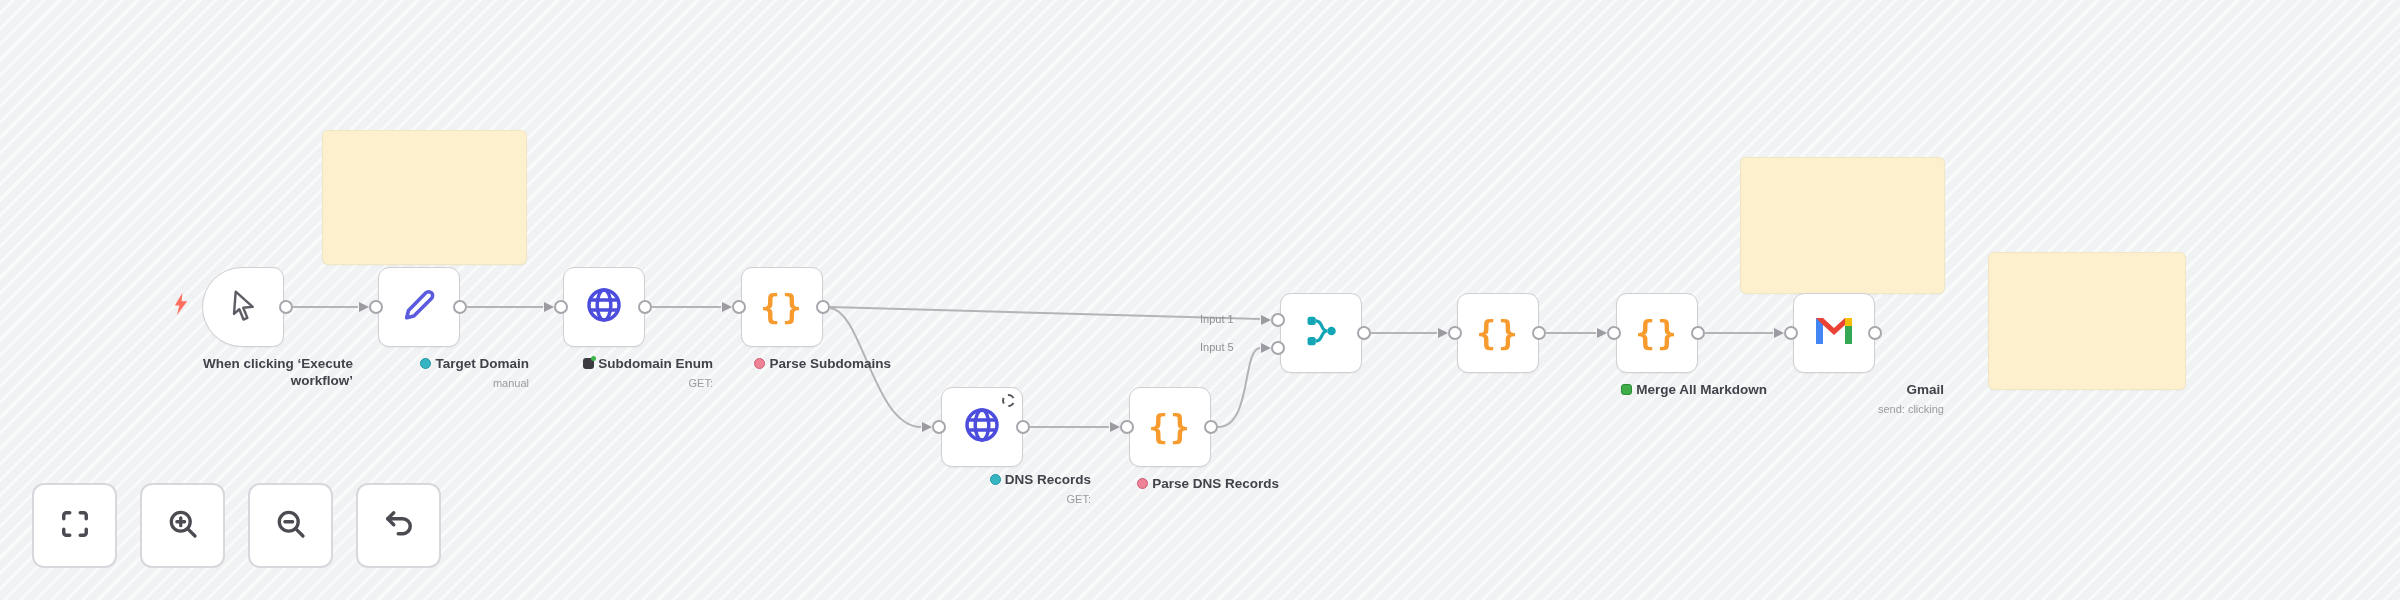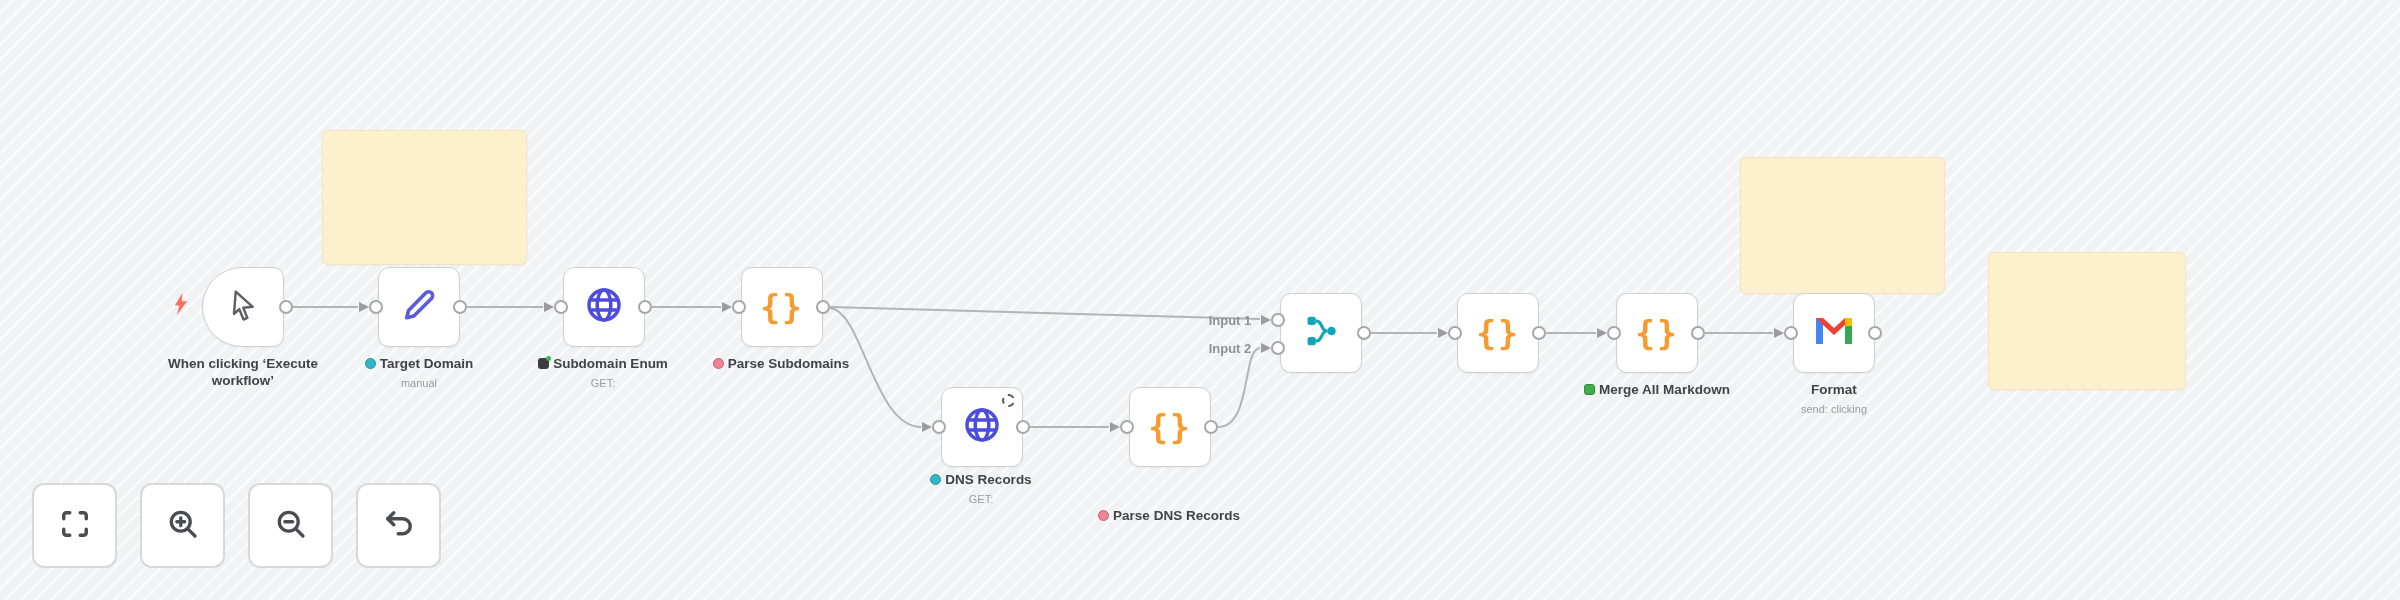--- a/index.html
+++ b/index.html
@@ -35,39 +35,39 @@
     position:absolute;top:6px;right:7px;width:9px;height:9px;
     border:2px dashed #55555c;border-radius:50%;
   }
   
   .port{
     position:absolute;width:14px;height:14px;border-radius:50%;
     background:#ffffff;border:2px solid #a6a6ac;box-sizing:border-box;
   }
   
   .nlabel{
-    position:absolute;width:220px;text-align:center;
+    position:absolute;width:220px;text-align:right;
     font-size:13.5px;font-weight:700;color:#42424a;line-height:1.25;
   }
   .nlabel .sub{
     display:block;font-size:11px;font-weight:400;color:#9b9ba1;margin-top:4px;
   }
   .mini{display:inline-block;vertical-align:-1px;margin-right:4px;}
   .dot{width:11px;height:11px;border-radius:50%;}
   .dot.teal{background:#35b5c2;border:1.5px solid #1f96a4;box-sizing:border-box;}
   .dot.pink{background:#ee8296;border:1.5px solid #d05a73;box-sizing:border-box;}
   .mini.spy{width:11px;height:11px;background:#3c3c40;border-radius:3px;position:relative;}
   .mini.spy::after{content:"";position:absolute;right:-2px;top:-2px;width:5px;height:5px;background:#3cb54a;border-radius:50%;}
   .mini.linkpill{width:13px;height:6px;background:#4a4a4e;border-radius:3px;transform:rotate(-38deg);}
   .mini.memo{width:10px;height:12px;background:#fff;border:1.4px solid #8a8a90;border-radius:2px;position:relative;box-sizing:border-box;}
   .mini.memo::after{content:"";position:absolute;left:1px;top:5px;width:6px;height:2px;background:#e9b13b;transform:rotate(-40deg);}
   .mini.puzzle{width:11px;height:11px;background:#3fae49;border:1.5px solid #2e8d38;border-radius:3px;box-sizing:border-box;}
   .merge-input-label{
-    position:absolute;width:60px;text-align:center;
-    font-size:13px;color:#8f8f96;font-weight:700;
+    position:absolute;width:60px;text-align:left;
+    font-size:11px;color:#8f8f96;font-weight:400;
   }
   
   .controls{position:absolute;left:32px;top:483px;display:flex;gap:23px;}
   .ctrl-btn{
     width:85px;height:85px;background:#ffffff;border:2px solid #d7d7dc;border-radius:12px;
     display:flex;align-items:center;justify-content:center;padding:0;cursor:pointer;
   }
   .spark{position:absolute;left:172px;top:293px;}
 </style>
 </head>
@@ -168,36 +168,36 @@
     <span class="badge-loop"></span>
   </div>
   <div class="nlabel" style="left:871px;top:472px;">
     <span class="mini dot teal"></span><span>DNS Records</span>
     <span class="sub">GET:</span>
   </div>
 
   <div class="node" style="left:1129px;top:387px;">
     <span class="braces">{}</span>
   </div>
-  <div class="nlabel" style="left:1059px;top:476px;margin-top:32px;">
+  <div class="nlabel" style="left:1059px;top:476px;">
     <span class="mini dot pink"></span><span>Parse DNS Records</span>
   </div>
 
   <div class="node" style="left:1280px;top:293px;">
     <span>
       <svg width="38" height="38" viewBox="0 0 24 24">
         <rect x="3.5" y="3" width="5.2" height="5.2" rx="1.6" fill="#12a5b5"></rect>
         <rect x="3.5" y="15.8" width="5.2" height="5.2" rx="1.6" fill="#12a5b5"></rect>
         <circle cx="18.6" cy="12" r="2.7" fill="#12a5b5"></circle>
         <path d="M8.7 5.6 C13.5 5.6 11.5 12 15.9 12 M8.7 18.4 C13.5 18.4 11.5 12 15.9 12" stroke="#12a5b5" stroke-width="2" fill="none"></path>
       </svg>
     </span>
   </div>
   <span class="merge-input-label" style="left:1200px;top:313px;">Input 1</span>
-  <span class="merge-input-label" style="left:1200px;top:341px;">Input 2</span>
+  <span class="merge-input-label" style="left:1200px;top:341px;">Input 5</span>
 
   <div class="node" style="left:1457px;top:293px;">
     <span class="braces">{}</span>
   </div>
 
   <div class="node" style="left:1616px;top:293px;">
     <span class="braces">{}</span>
   </div>
   <div class="nlabel" style="left:1547px;top:382px;">
     <span class="mini puzzle"></span><span>Merge All Markdown</span>
@@ -208,21 +208,21 @@
       <svg width="40" height="30" viewBox="0 0 40 30">
         <polygon points="9,2 20,12 31,2 31,9 20,19 9,9" fill="#EA4335"></polygon>
         <rect x="2" y="2" width="7" height="26" fill="#4285F4"></rect>
         <rect x="31" y="2" width="7" height="26" fill="#34A853"></rect>
         <rect x="31" y="2" width="7" height="8" fill="#FBBC04"></rect>
         <polygon points="2,2 9,2 9,9" fill="#EA4335"></polygon>
       </svg>
     </span>
   </div>
   <div class="nlabel" style="left:1724px;top:382px;">
-    <span>Format</span>
+    <span>Gmail</span>
     <span class="sub">send: clicking</span>
   </div>
 
   <div class="port" style="left:279px;top:300px;"></div>
   <div class="port" style="left:369px;top:300px;"></div>
   <div class="port" style="left:453px;top:300px;"></div>
   <div class="port" style="left:554px;top:300px;"></div>
   <div class="port" style="left:638px;top:300px;"></div>
   <div class="port" style="left:732px;top:300px;"></div>
   <div class="port" style="left:816px;top:300px;"></div>

